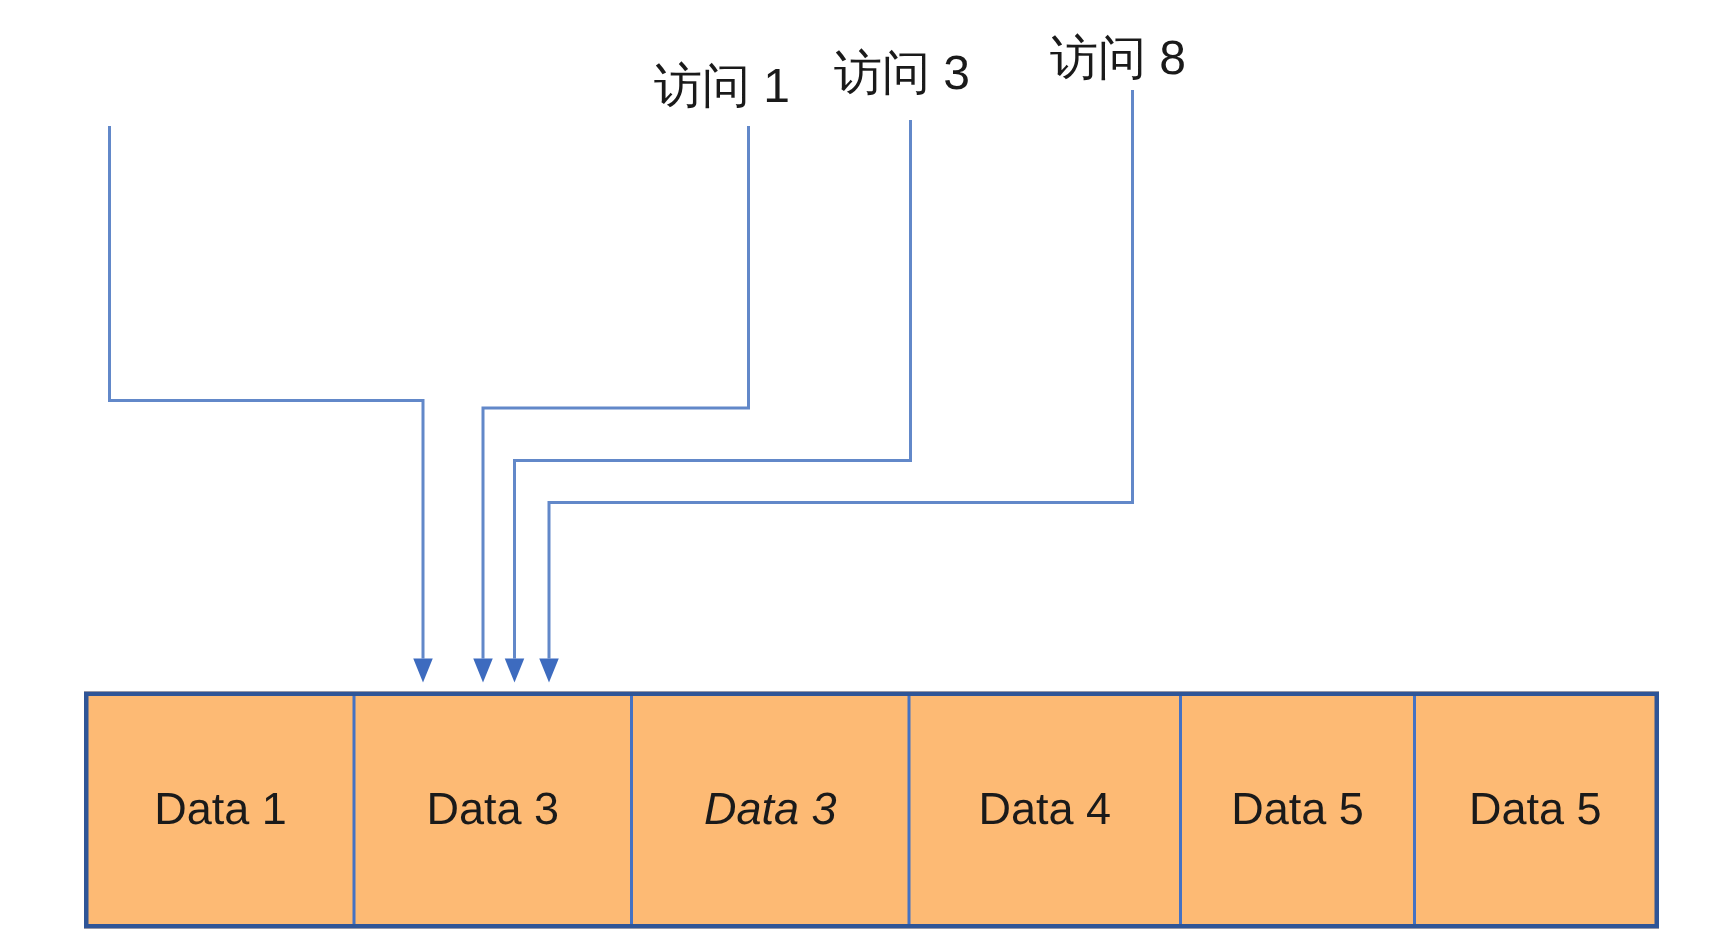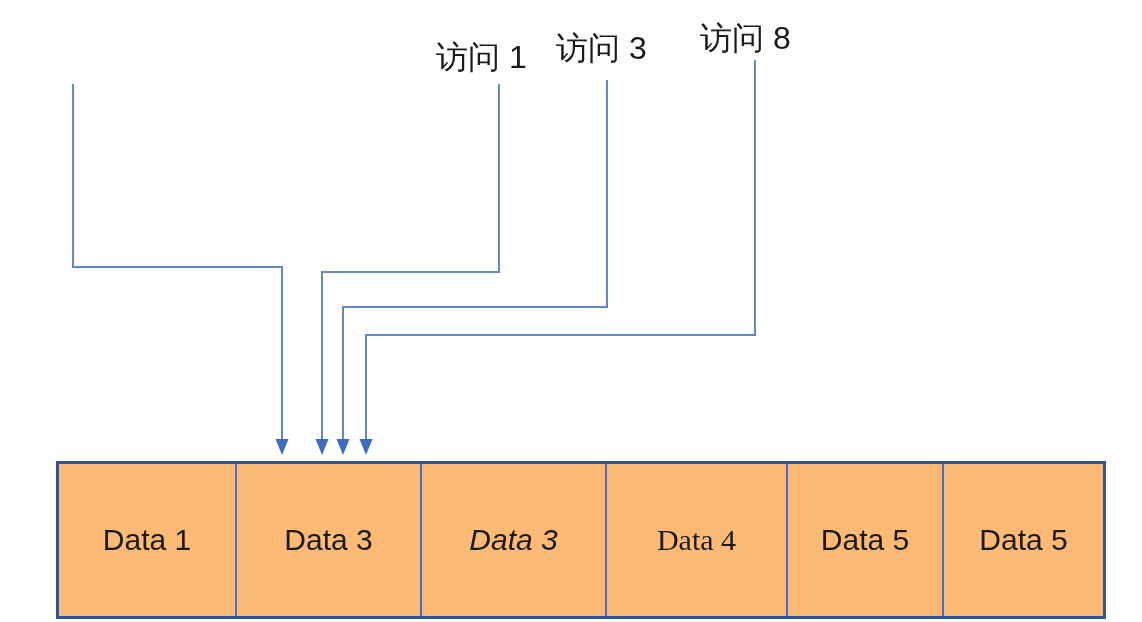--- a/index.html
+++ b/index.html
@@ -88,21 +88,21 @@
   <div class="array-box">
     <div class="array-cell" style="flex:0 0 178px;">
       <span class="cell-label">Data 1</span>
     </div>
     <div class="array-cell" style="flex:0 0 185px;">
       <span class="cell-label">Data 3</span>
     </div>
     <div class="array-cell" style="flex:0 0 185px;font-style:italic;">
       <span class="cell-label">Data 3</span>
     </div>
-    <div class="array-cell" style="flex:0 0 181px;font-family:Liberation Serif, serif;">
+    <div class="array-cell" style="flex:0 0 181px;">
       <span class="cell-label">Data 4</span>
     </div>
     <div class="array-cell" style="flex:0 0 156px;">
       <span class="cell-label">Data 5</span>
     </div>
     <div class="array-cell" style="flex:1 1 auto;">
       <span class="cell-label">Data 5</span>
     </div>
   </div>
 

